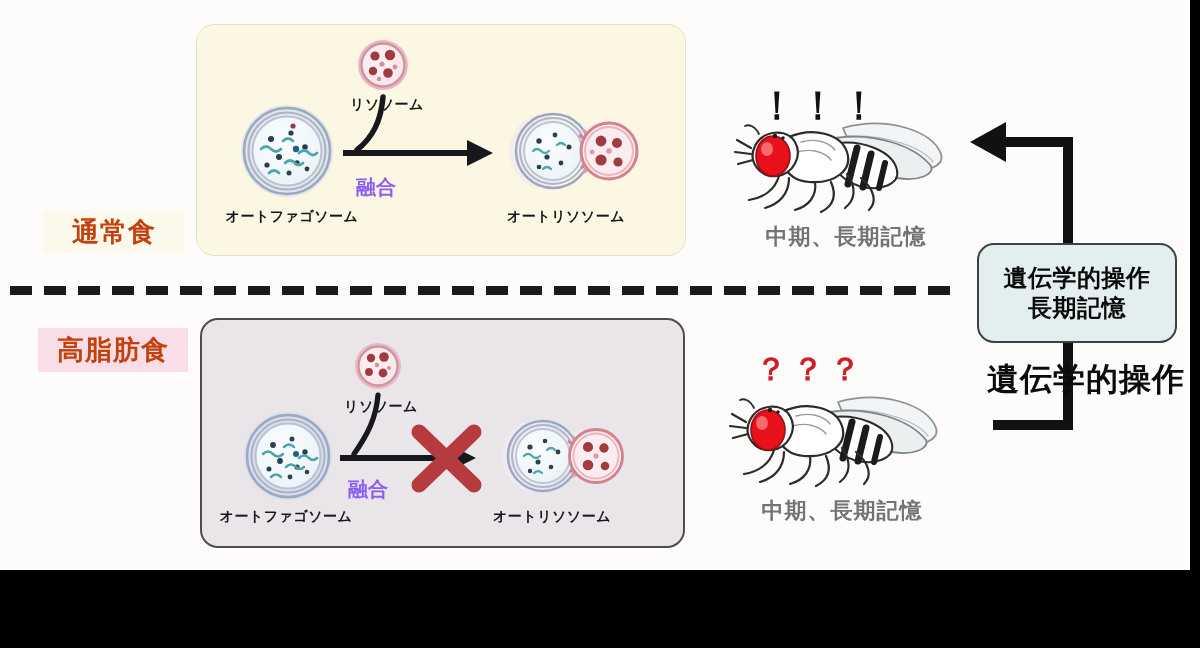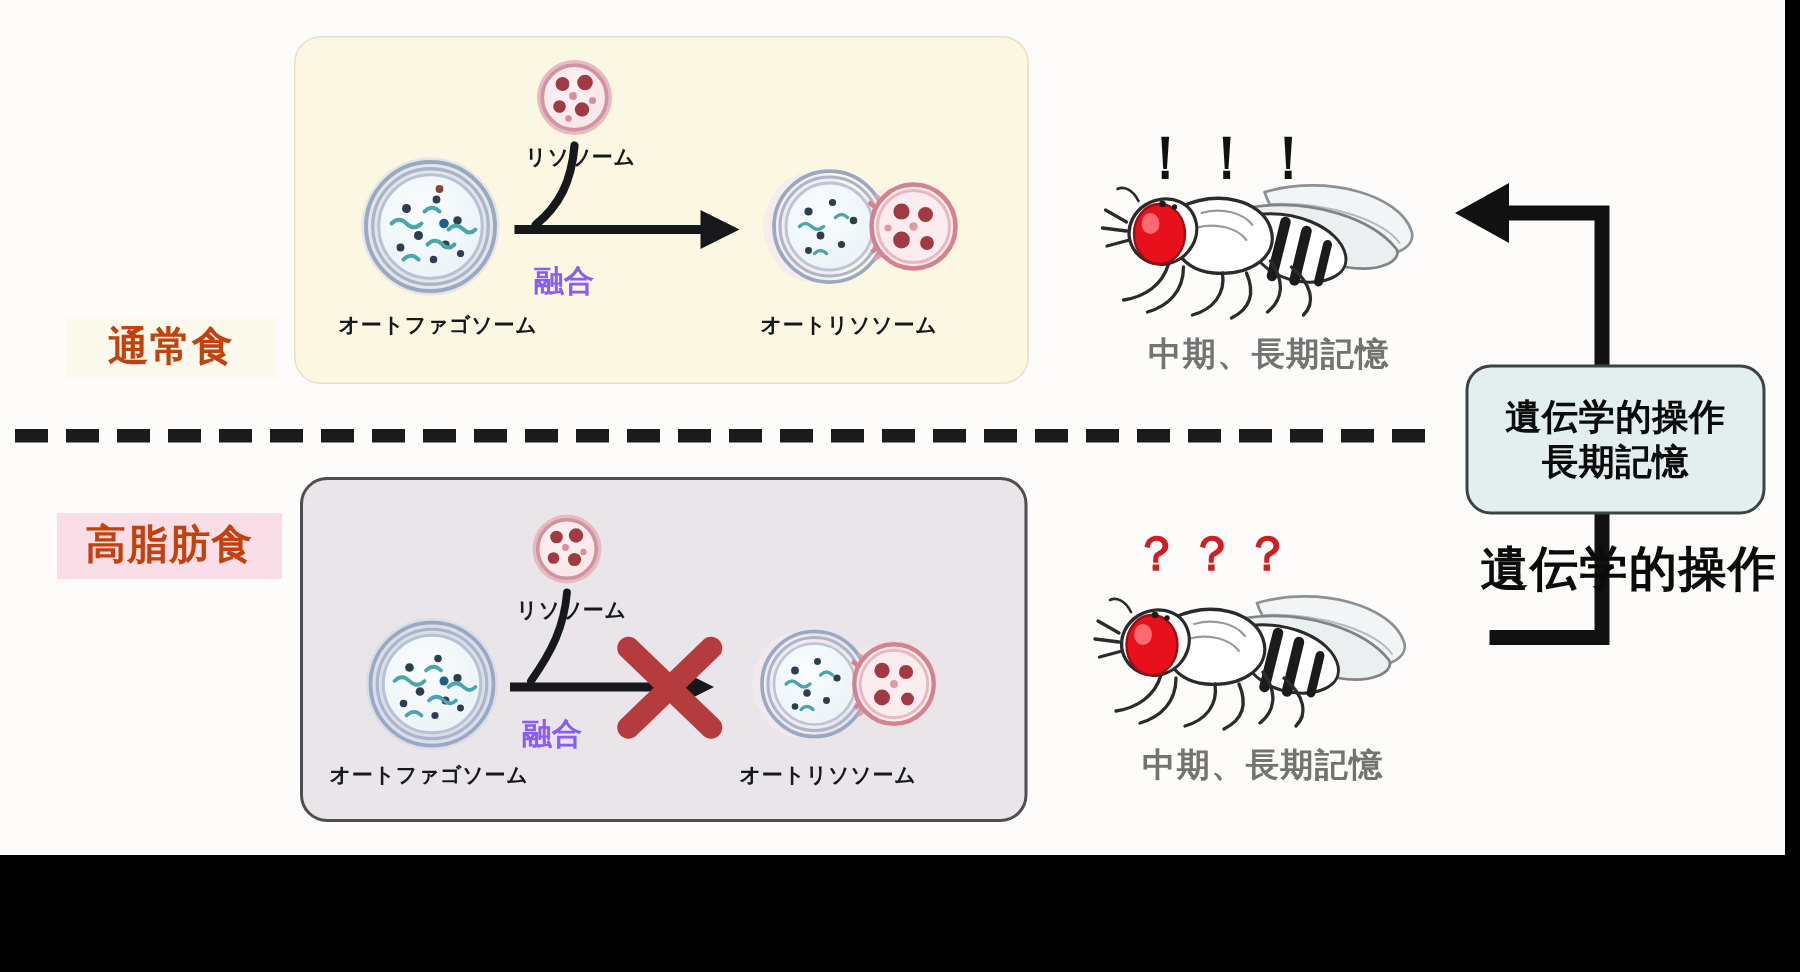--- a/index.html
+++ b/index.html
@@ -16,21 +16,21 @@
   .bar-right{position:absolute;right:0;top:0;width:10px;height:570px;background:#000;}
 
   
   .diet-label{
     position:absolute;font-weight:bold;color:#c2410c;
     letter-spacing:1px;text-align:center;
     font-family:"DejaVu Sans","Liberation Sans",sans-serif;
   }
   #diet-normal{left:44px;top:212px;width:140px;height:40px;line-height:40px;
     font-size:27px;background:#fbf8ec;}
-  #diet-hfd{left:38px;top:342px;width:150px;height:44px;line-height:44px;
+  #diet-hfd{left:38px;top:328px;width:150px;height:44px;line-height:44px;
     font-size:27px;background:#fadee7;}
 
   
   .divider{position:absolute;left:10px;top:286px;width:945px;height:9px;
     background:repeating-linear-gradient(to right,#1b1b1b 0 22px,transparent 22px 34px);}
 
   
   .panel{position:absolute;border-radius:18px;box-sizing:border-box;}
   #panel-normal{left:196px;top:24px;width:490px;height:232px;
      background:#fbf7e3;border:1.5px solid #e8e0c2;}

